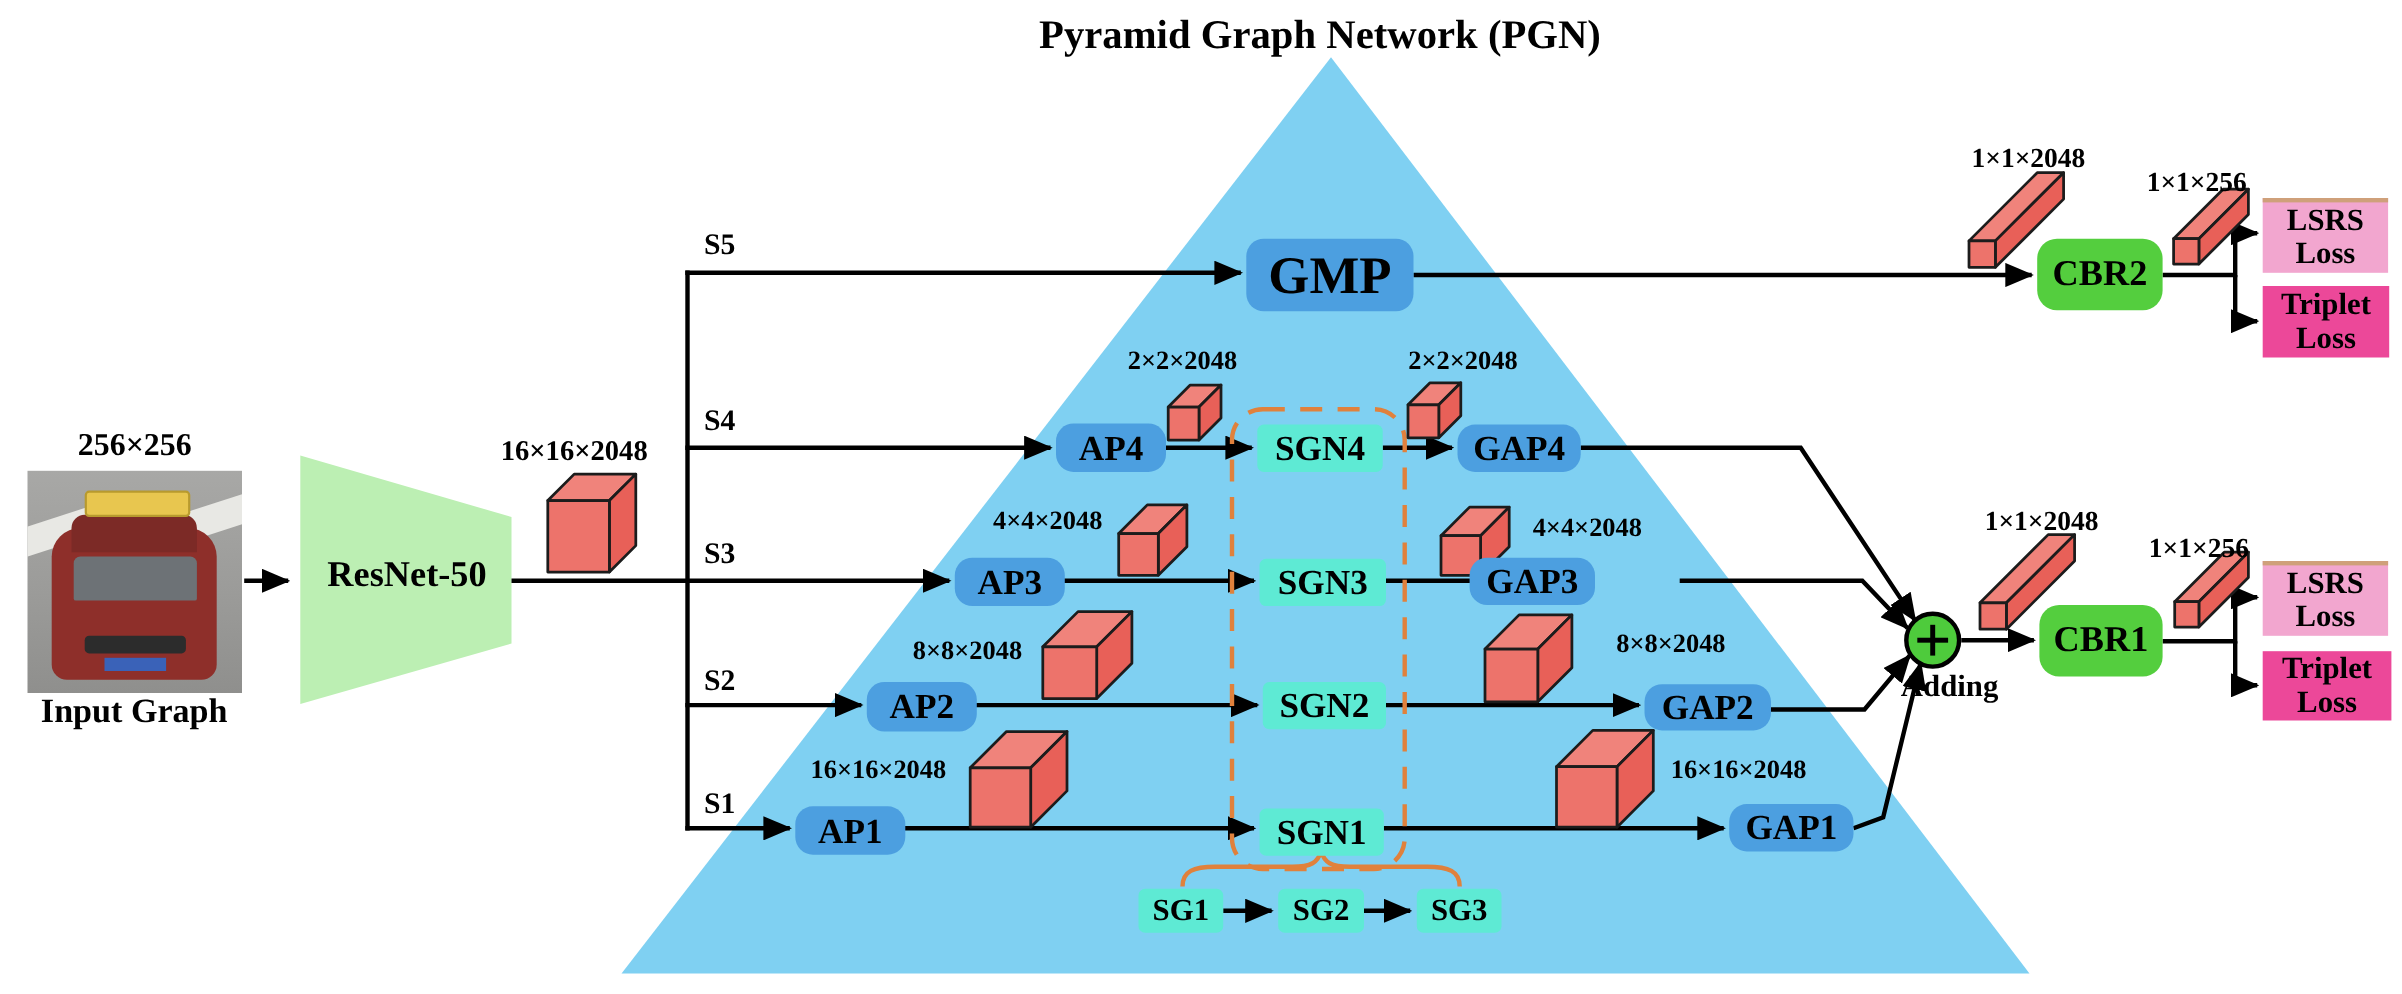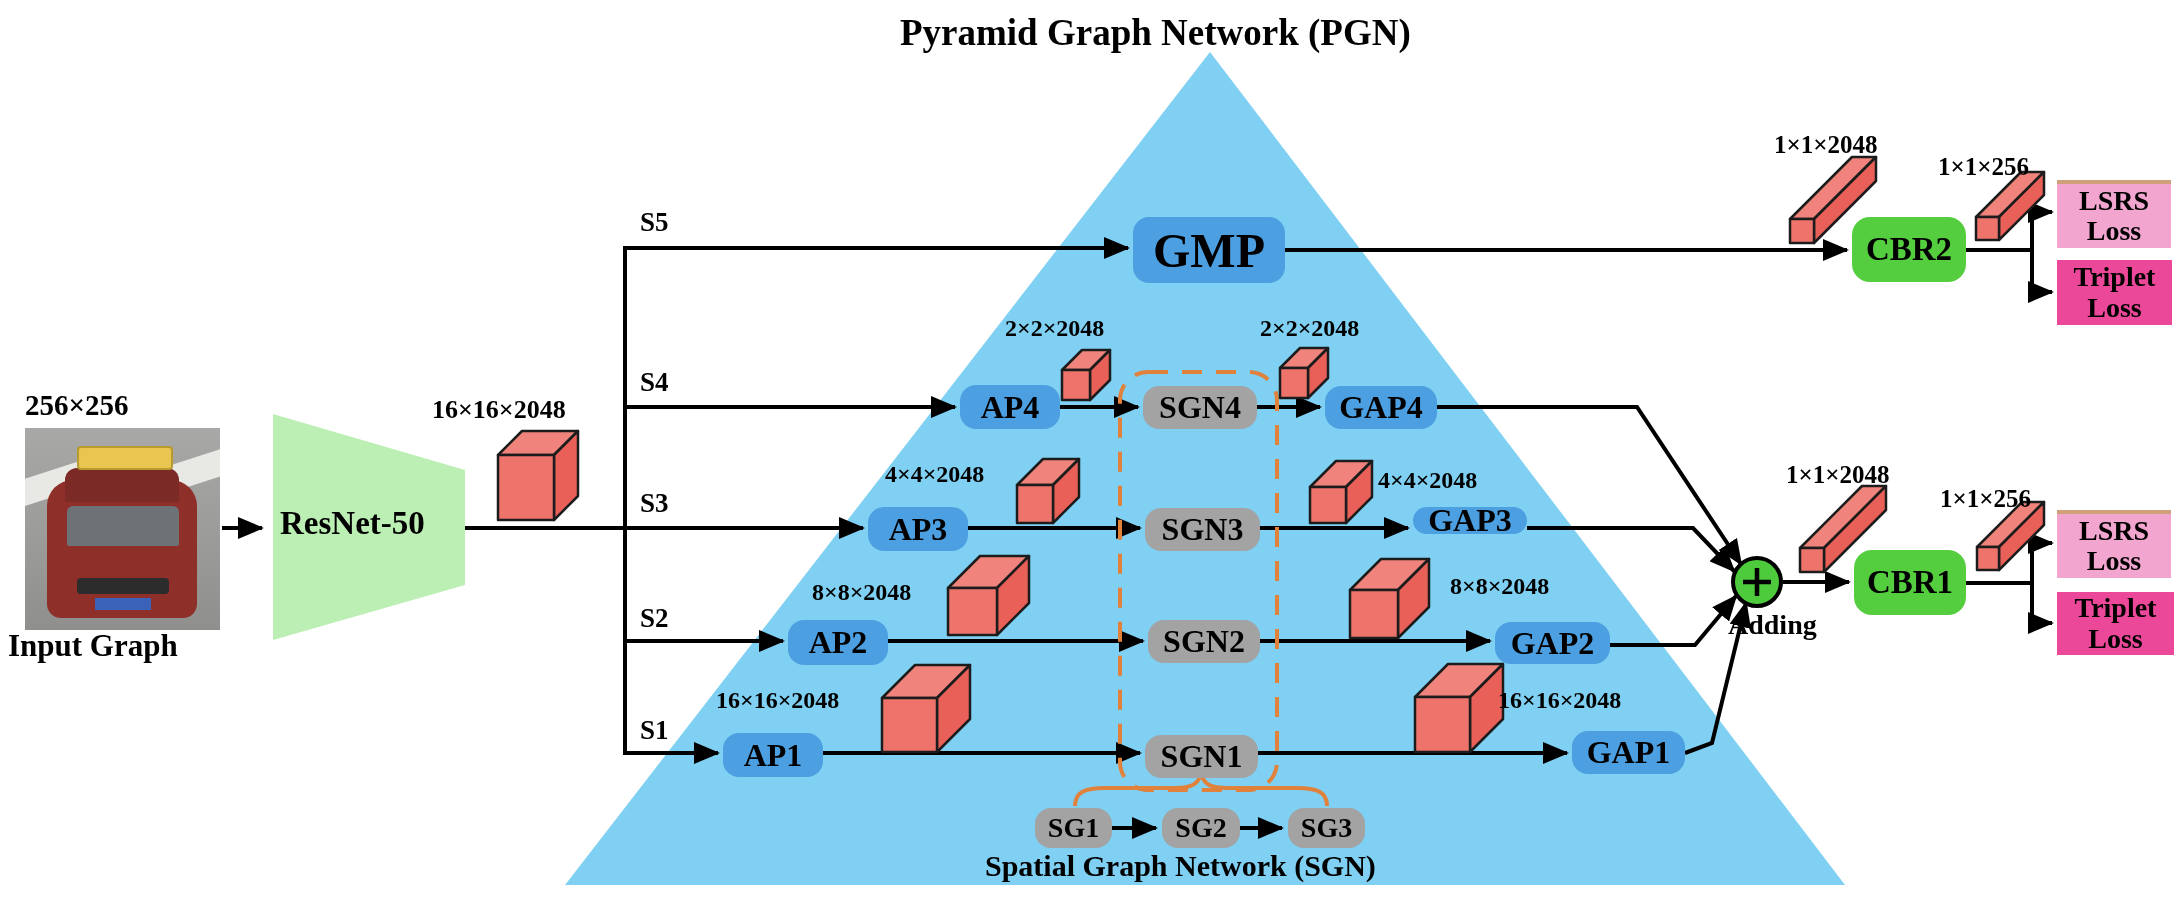--- a/index.html
+++ b/index.html
@@ -1,24 +1,24 @@
 <!DOCTYPE html>
 <html><head>
 <meta charset="utf-8">
 <style>
   html,body{margin:0;padding:0;background:#fff;}
   #stage{position:relative;width:2184px;height:904px;background:#ffffff;overflow:hidden;
          font-family:"Liberation Serif",serif;}
   #diagram-svg{position:absolute;left:0;top:0;}
   .lbl{position:absolute;font-weight:bold;color:#000;line-height:1.05;white-space:nowrap;}
-  .ctr{text-align:left;}
+  .ctr{text-align:center;}
   .box{position:absolute;display:flex;align-items:center;justify-content:center;
        font-weight:bold;color:#000;box-sizing:border-box;}
   .blue{background:#4c9fe0;border-radius:16px;font-size:32px;}
-  .yellow{background:#a3a3a3;border-radius:16px;font-size:32px;}
+  .yellow{background:#5eead4;border-radius:6px;font-size:32px;}
   .green{background:#54ce3e;border-radius:18px;font-size:33px;}
   .pink{background:#f2a6cf;border-top:4px solid #cfa07a;font-size:28px;line-height:1.08;text-align:center;}
   .cyan{background:#ec4899;font-size:28px;line-height:1.08;text-align:center;}
   .loss{white-space:normal;padding:0 6px;}
   .sg{font-size:28px;}
   
   #photo{position:absolute;left:25px;top:428px;width:195px;height:202px;
          background:linear-gradient(180deg,#a8a8a6 0%,#9b9b99 55%,#8f8f8d 100%);overflow:hidden;}
   .stripe{position:absolute;background:#e8e8e4;transform:rotate(-18deg);}
   #car-body{position:absolute;left:22px;top:52px;width:150px;height:138px;background:#8e2f2a;border-radius:26px 26px 14px 14px;}
@@ -178,21 +178,21 @@
   <div class="lbl" style="left:640px;top:716px;font-size:27px;">S1</div>
 
   <div class="box blue" style="left:1133px;top:217px;width:152px;height:66px;font-size:48px;">GMP</div>
 
   <div class="box blue" style="left:960px;top:385px;width:100px;height:44px;">AP4</div>
   <div class="box yellow" style="left:1143px;top:386px;width:114px;height:43px;">SGN4</div>
   <div class="box blue" style="left:1325px;top:386px;width:112px;height:43px;">GAP4</div>
 
   <div class="box blue" style="left:868px;top:507px;width:100px;height:44px;">AP3</div>
   <div class="box yellow" style="left:1145px;top:508px;width:115px;height:43px;">SGN3</div>
-  <div class="box blue" style="left:1413px;top:507px;width:114px;height:27px;">GAP3</div>
+  <div class="box blue" style="left:1336px;top:507px;width:114px;height:43px;">GAP3</div>
 
   <div class="box blue" style="left:788px;top:620px;width:100px;height:45px;">AP2</div>
   <div class="box yellow" style="left:1148px;top:620px;width:112px;height:43px;text-align:center;">SGN2</div>
   <div class="box blue" style="left:1495px;top:622px;width:115px;height:42px;">GAP2</div>
 
   <div class="box blue" style="left:723px;top:733px;width:100px;height:44px;">AP1</div>
   <div class="box yellow" style="left:1145px;top:735px;width:113px;height:43px;">SGN1</div>
   <div class="box blue" style="left:1572px;top:731px;width:113px;height:43px;">GAP1</div>
 
   <div class="lbl ctr" style="left:1005px;top:316px;width:140px;font-size:24px;">2×2×2048</div>
@@ -200,21 +200,20 @@
   <div class="lbl ctr" style="left:885px;top:462px;width:135px;font-size:24px;">4×4×2048</div>
   <div class="lbl ctr" style="left:1378px;top:468px;width:130px;font-size:24px;">4×4×2048</div>
   <div class="lbl ctr" style="left:812px;top:580px;width:135px;font-size:24px;">8×8×2048</div>
   <div class="lbl ctr" style="left:1450px;top:574px;width:138px;font-size:24px;">8×8×2048</div>
   <div class="lbl ctr" style="left:716px;top:688px;width:165px;font-size:24px;">16×16×2048</div>
   <div class="lbl ctr" style="left:1498px;top:688px;width:165px;font-size:24px;">16×16×2048</div>
 
   <div class="box yellow sg" style="left:1035px;top:808px;width:77px;height:40px;">SG1</div>
   <div class="box yellow sg" style="left:1162px;top:808px;width:78px;height:40px;">SG2</div>
   <div class="box yellow sg" style="left:1288px;top:808px;width:77px;height:40px;">SG3</div>
-  <div class="lbl ctr" style="left:985px;top:850px;width:445px;font-size:30px;">Spatial Graph Network (SGN)</div>
 
   <div class="lbl" style="left:1728px;top:610px;font-size:28px;">Adding</div>
 
   <div class="lbl ctr" style="left:1774px;top:132px;width:140px;font-size:25px;">1×1×2048</div>
   <div class="lbl ctr" style="left:1938px;top:154px;width:118px;font-size:25px;">1×1×256</div>
   <div class="box green" style="left:1852px;top:217px;width:114px;height:65px;">CBR2</div>
   <div class="box pink loss" style="left:2057px;top:180px;width:114px;height:68px;">LSRS Loss</div>
   <div class="box cyan loss" style="left:2057px;top:260px;width:115px;height:65px;">Triplet Loss</div>
 
   <div class="lbl ctr" style="left:1786px;top:462px;width:140px;font-size:25px;">1×1×2048</div>

